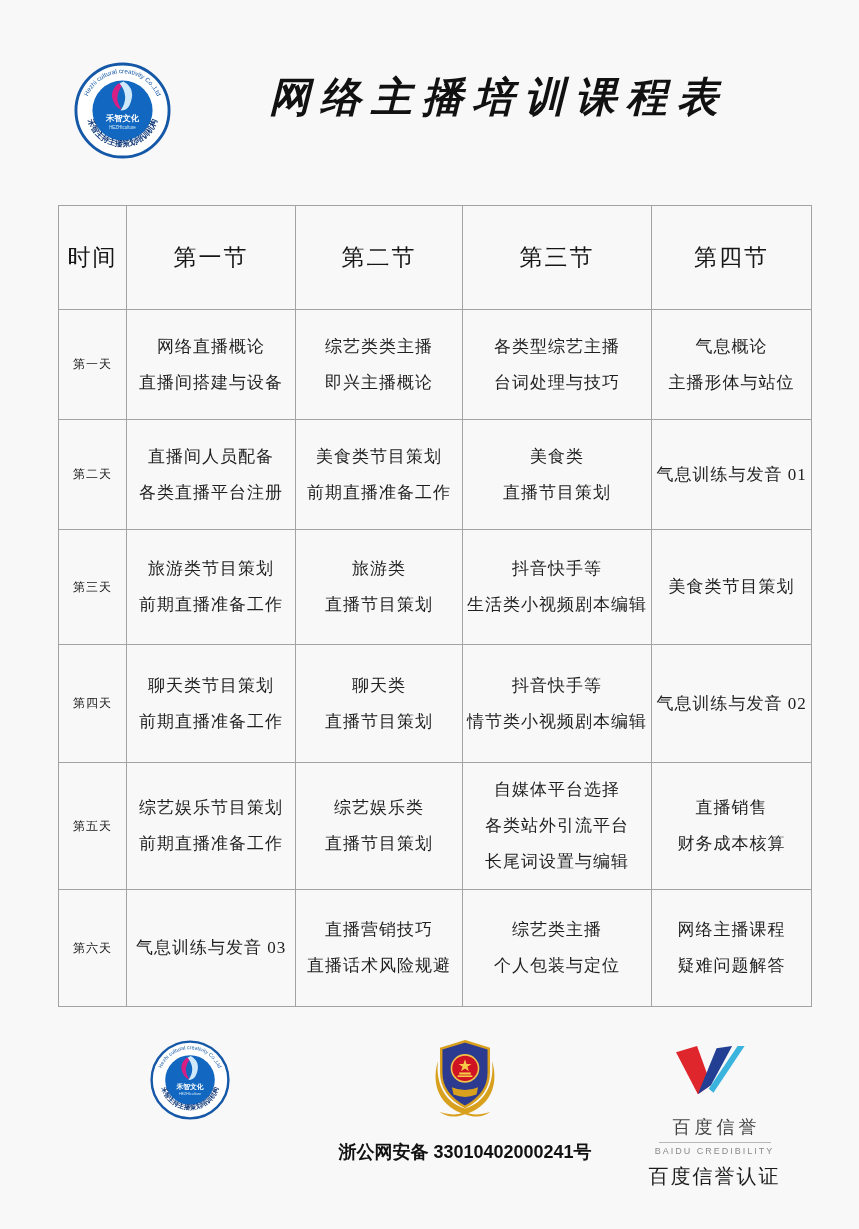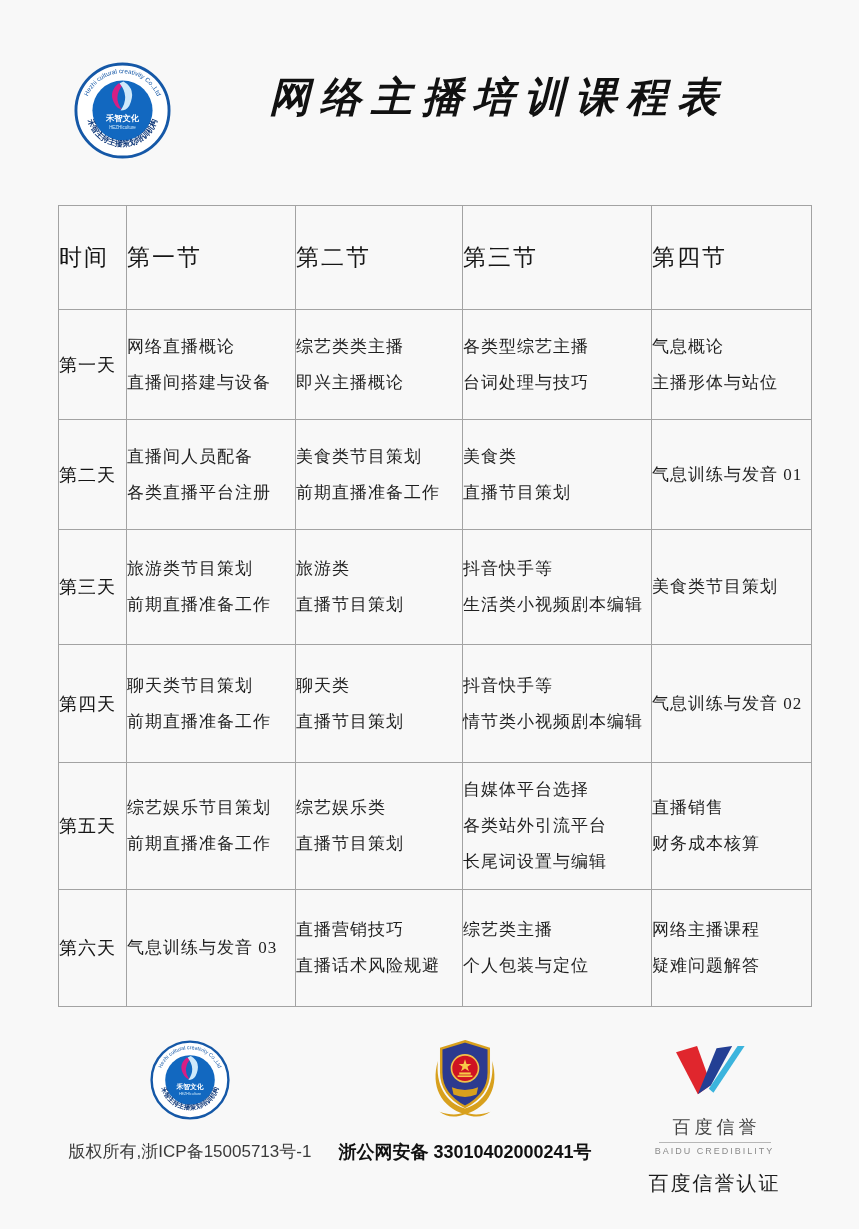--- a/index.html
+++ b/index.html
@@ -26,28 +26,28 @@
   }
 
   
   table.course{
     position:absolute;left:58px;top:205px;
     border-collapse:collapse;table-layout:fixed;
     width:753px;
   }
   table.course td,table.course th{
     border:1px solid #a3a3a3;
-    text-align:left;vertical-align:middle;
+    text-align:center;vertical-align:middle;
     font-weight:normal;
     padding:0;
     background:transparent;
   }
   tr.head-row{height:104px;}
   th.col-head{font-size:23px;letter-spacing:2px;color:#161616;}
-  td.day{font-size:18px;letter-spacing:1px;color:#161616;}
+  td.day{font-size:12px;letter-spacing:1px;color:#161616;}
   td .line{font-size:17px;line-height:36px;letter-spacing:1px;color:#1f1f1f;}
 
   
   .footer-col{position:absolute;display:flex;flex-direction:column;align-items:center;}
   .footer-left{left:60px;top:1040px;width:260px;}
   .footer-mid{left:340px;top:1038px;width:250px;}
   .footer-right{left:622px;top:1046px;width:185px;}
 
   .copyright-text{
     margin-top:20px;font-family:"Liberation Sans","DejaVu Sans",sans-serif;
@@ -60,21 +60,21 @@
   .baidu-cn{
     margin-top:16px;font-family:"Liberation Sans","DejaVu Sans",sans-serif;
     font-size:18px;color:#444;letter-spacing:4px;text-indent:4px;
     padding:0 10px 3px 10px;border-bottom:1px solid #b7b7b7;
   }
   .baidu-en{
     margin-top:3px;font-family:"Liberation Sans","DejaVu Sans",sans-serif;
     font-size:9px;color:#8a8a8a;letter-spacing:2px;
   }
   .baidu-cert{
-    margin-top:14px;font-family:"Liberation Sans","DejaVu Sans",sans-serif;
+    margin-top:7px;font-family:"Liberation Sans","DejaVu Sans",sans-serif;
     font-size:20px;color:#1c1c1c;letter-spacing:2px;
   }
   svg{display:block;}
 </style>
 </head>
 <body>
 
 <div class="page">
 
   <div>
@@ -245,21 +245,20 @@
         </text>
         <text font-size="8" font-weight="bold" fill="#123a7a" font-family="Liberation Sans, sans-serif">
           <textPath href="#arcBot2" startOffset="50%" text-anchor="middle">禾智主持主播策划培训机构</textPath>
         </text>
         <path d="M46,22 q-12,10 -3,23 q2,3 6,4 q-9,-13 1,-25 z" fill="#d61f85"></path>
         <path d="M51,20 q14,8 6,25 q-3,5 -9,5 q10,-14 -1,-28 z" fill="#cfe9fa"></path>
         <text x="50" y="61" text-anchor="middle" font-size="8.5" fill="#ffffff" font-weight="bold">禾智文化</text>
         <text x="50" y="69" text-anchor="middle" font-size="4.6" fill="#cfe9fa" font-family="Liberation Sans, sans-serif">HEZHIculture</text>
       </svg>
     </div>
-    <div class="copyright-text">版权所有,浙ICP备15005713号-1</div>
   </div>
 
   <div class="footer-col footer-mid">
     <svg viewBox="0 0 90 100" width="74" height="82">
 
       <path d="M12,28 C3,58 15,84 45,93 C75,84 87,58 78,28 C81,56 69,79 45,86 C21,79 9,56 12,28 Z" fill="#d8a01d"></path>
       <path d="M45,93 C32,98 22,96 14,90 C26,94 36,95 45,90 C54,95 64,94 76,90 C68,96 58,98 45,93 Z" fill="#d8a01d"></path>
 
       <path d="M45,4 L74,13 L74,42 C74,62 62,75 45,84 C28,75 16,62 16,42 L16,13 Z" stroke="#d8a01d" stroke-width="3" fill="#2c3a8f"></path>
 

